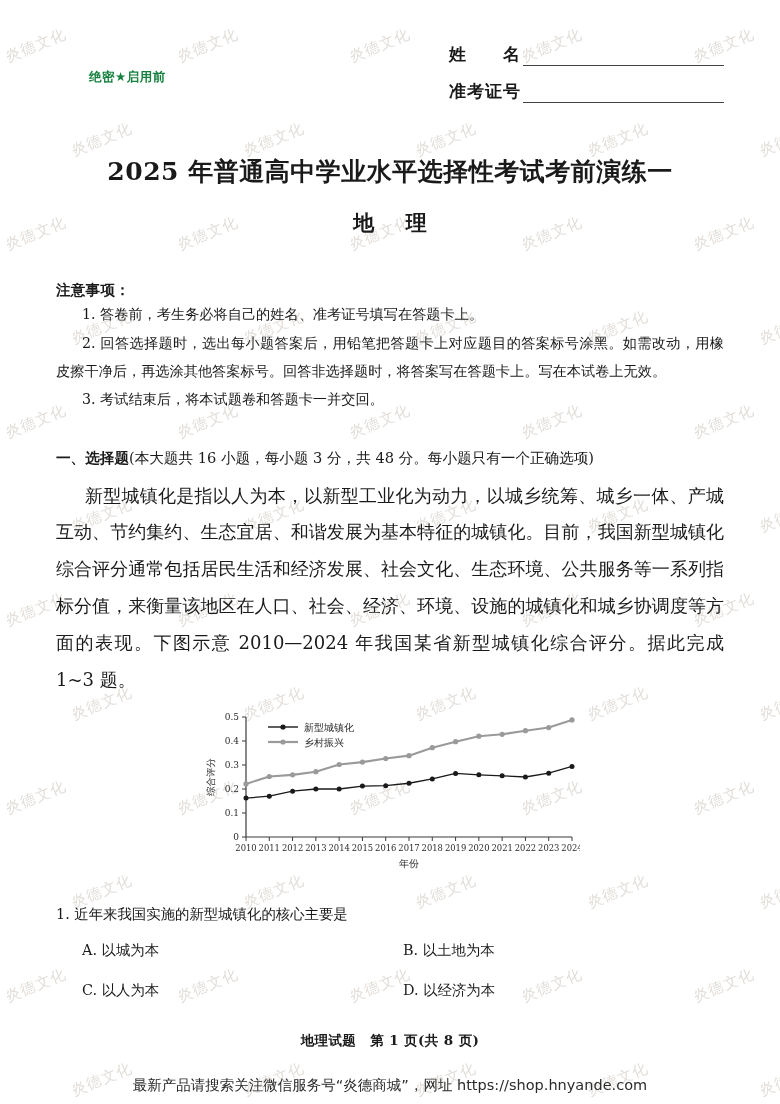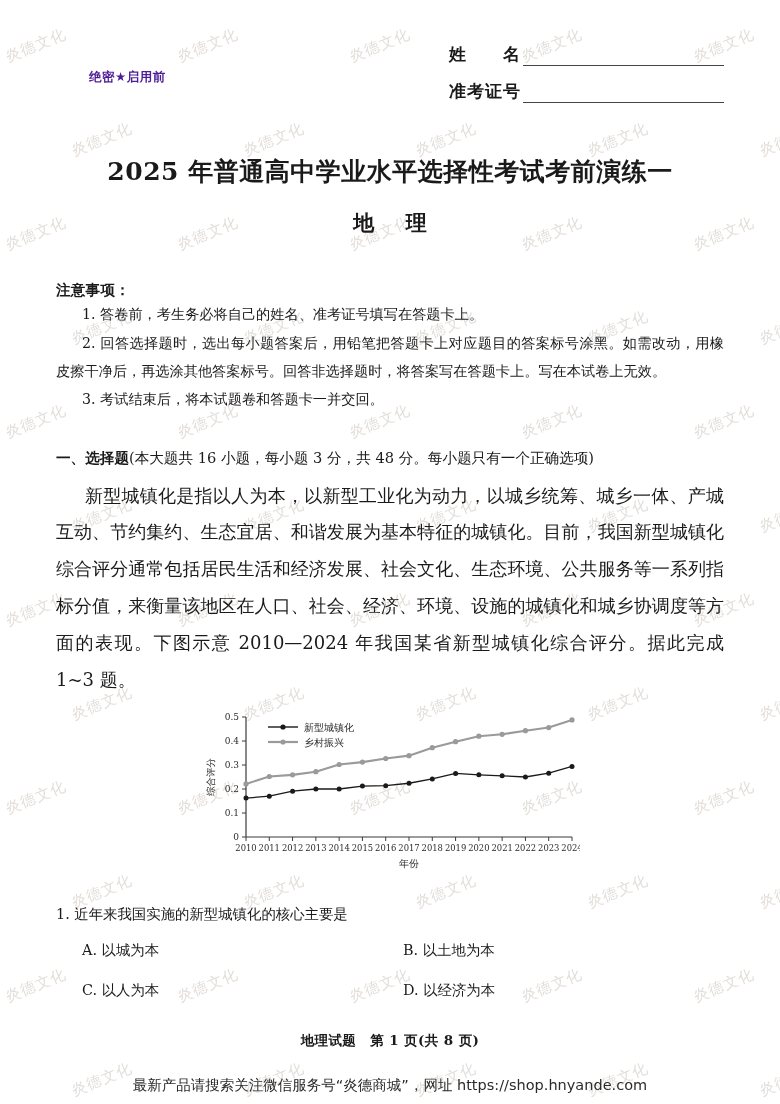--- a/index.html
+++ b/index.html
@@ -56,21 +56,21 @@
     margin-top: 46px;
   }
   .secret-mark {
     position: absolute;
     left: 33px;
     top: 23px;
     font-family: "DejaVu Sans", "Liberation Sans", sans-serif;
     font-weight: bold;
     font-size: 12.5px;
     letter-spacing: .5px;
-    color: #4c1d95;
+    color: #15803d;
   }
   .idfields {
     position: absolute;
     right: 0;
     top: 0;
     width: 275px;
   }
   .idfield {
     display: flex;
     align-items: flex-start;

